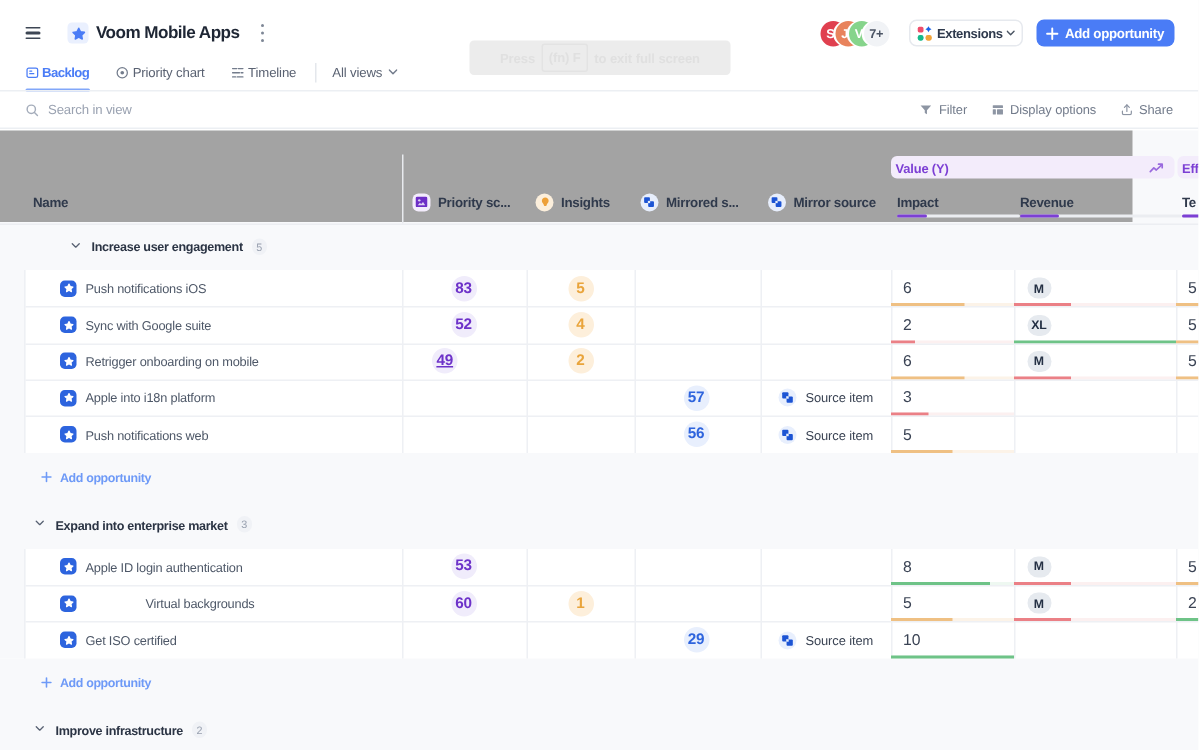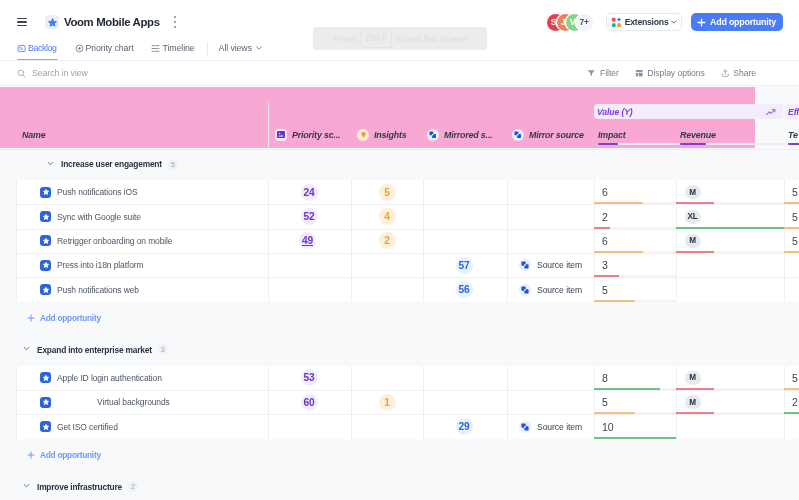--- a/index.html
+++ b/index.html
@@ -32,39 +32,39 @@
   .btn-ext { margin-left:13px; height:18px; border:1px solid #e6e9ee; border-radius:5px; background:#fff;
      display:flex; align-items:center; padding:0 4px 0 4px; gap:3px; font-size:8.7px; font-weight:700; color:#2f3a4d; cursor:pointer;
      letter-spacing:-0.25px;}
   .btn-add { margin-left:9px; height:18px; border-radius:5px; background:#4a7cf6; color:#fff;
      display:flex; align-items:center; padding:0 7px 0 6px; gap:4px; font-size:8.9px; font-weight:700; cursor:pointer;
      letter-spacing:-0.2px;}
 
   
   .tabs { position:absolute; left:0; top:36px; width:799px; height:24px; display:flex; align-items:center; }
   .tab { display:flex; align-items:center; gap:4px; font-size:8.8px; color:#5a6272; height:24px; cursor:pointer; position:relative; letter-spacing:-0.1px;}
-  .tab.active { color:#4a7cf6; font-weight:400; letter-spacing:-0.4px;}
+  .tab.active { color:#4a7cf6; font-weight:700; letter-spacing:-0.4px;}
   .tab.active:after { content:""; position:absolute; left:0px; right:-1px; bottom:-1px; height:2px; background:#82a7f9; border-radius:2px;}
   .tabsep { width:1px; height:13px; background:#e4e7ec; }
 
   .toolbar { position:absolute; left:0; top:60px; width:799px; height:26px; display:flex; align-items:center; border-bottom:1px solid #eceff3; border-top:1px solid #eceff3;}
   .search { display:flex; align-items:center; gap:6px; margin-left:17px; }
   .search-ph { font-size:8.8px; color:#9aa2b1; letter-spacing:-0.1px;}
-  .tools { margin-left:auto; display:flex; align-items:center; gap:16px; padding-right:43px; }
+  .tools { margin-left:auto; display:flex; align-items:center; gap:16px; padding-right:17px; }
   .tool { display:flex; align-items:center; gap:4px; font-size:8.6px; color:#727b8b; cursor:pointer; letter-spacing:-0.05px;}
 
   
   .fsbanner { position:absolute; left:313px; top:27px; width:174px; height:23px; background:#ececec; border-radius:3px;
      display:flex; align-items:center; justify-content:center; gap:4px; font-size:8.7px; color:#e0e0e0; font-weight:700; z-index:40;
      letter-spacing:-0.05px;}
   .fskey { border:1px solid #e3e3e3; border-radius:2px; padding:4.5px 4px; font-size:8.7px; color:#e0e0e0; line-height:1;}
 
   
   .grid { position:absolute; left:0; top:87px; width:799px; height:413px; background:#f8f9fb; }
-  .hdrzone { position:absolute; left:0; top:0; width:755px; height:61px; background:#f9a8d4;font-style:italic;}
+  .hdrzone { position:absolute; left:0; top:0; width:755px; height:61px; background:#a3a3a3;}
   .groupbar { position:absolute; top:17px; height:15px; border-radius:4px; display:flex; align-items:center; padding:0 6px 0 3px; }
   .groupbar .gname { font-size:8.6px; font-weight:700; letter-spacing:-0.1px;}
   .groupbar .gicon { margin-left:auto; }
   .colhdr { position:absolute; top:31px; height:33px; display:flex; align-items:center; }
   .colhdr .ic { width:12px; height:12px; border-radius:4px; display:flex; align-items:center; justify-content:center; flex:none; }
   .colhdr .lbl { font-size:8.9px; font-weight:700; color:#303a4c; margin-left:5px; white-space:nowrap; letter-spacing:-0.18px;}
   .colhdr.sub { top:31px; }
   .colhdr.sub .lbl { margin-left:0; }
   .colunder { position:absolute; height:2px; background:#7c3fd4; border-radius:2px; }
   .vdiv { position:absolute; width:1px; background:#e8eaee; }
@@ -336,21 +336,21 @@
         <div class="cellborder" style="left: 784px; top: 93px; height: 121.75px;"></div>
         <div style="position: absolute; left: 0px; top: 93px; width: 17px; height: 121.75px; background: rgb(248, 249, 251); border-right: 1px solid rgb(238, 240, 244);"></div>
         <div class="itemrow" style="left: 36px; top: 93px; height: 24.35px; width: 232px; padding-left: 4px;">
           <span class="staricon">
             <svg width="8" height="8" viewBox="0 0 24 24">
               <path fill="#fff" stroke="#fff" stroke-width="2.4" stroke-linejoin="round" d="M12 4.2l2.45 4.95 5.45.8-3.95 3.85.93 5.45L12 16.67l-4.88 2.58.93-5.45L4.1 9.95l5.45-.8z"></path>
             </svg>
           </span>
           <span class="itemname">Push notifications iOS</span>
         </div>
-        <div class="pill purple" style="left: 300.5px; top: 96.675px;">24</div>
+        <div class="pill purple" style="left: 300.5px; top: 96.675px;">83</div>
         <div class="pill orange" style="left: 378.5px; top: 96.675px;">5</div>
         <div class="cellbar" style="left: 594px; top: 115.35px; width: 82px; background: rgb(252, 243, 232);"></div>
         <div class="cellbar" style="left: 594px; top: 115.35px; width: 49.2px; background: rgb(239, 192, 131);"></div>
         <div class="cellnum" style="left: 602px; top: 99.175px;">6</div>
         <div class="cellbar" style="left: 676px; top: 115.35px; width: 108px; background: rgb(252, 240, 240);"></div>
         <div class="cellbar" style="left: 676px; top: 115.35px; width: 37.8px; background: rgb(235, 128, 134);"></div>
         <div class="pill grey" style="left: 684.5px; top: 98.175px;">M</div>
         <div class="cellbar" style="left: 784px; top: 115.35px; width: 60px; background: rgb(252, 243, 232);"></div>
         <div class="cellbar" style="left: 784px; top: 115.35px; width: 30px; background: rgb(239, 192, 131);"></div>
         <div class="cellnum" style="left: 792px; top: 99.175px;">5</div>
@@ -376,39 +376,39 @@
         <div class="cellnum" style="left: 792px; top: 123.525px;">5</div>
         <div class="rowline" style="top: 142px; left: 17px; width: 782px;"></div>
         <div class="itemrow" style="left: 36px; top: 141.7px; height: 24.35px; width: 232px; padding-left: 4px;">
           <span class="staricon">
             <svg width="8" height="8" viewBox="0 0 24 24">
               <path fill="#fff" stroke="#fff" stroke-width="2.4" stroke-linejoin="round" d="M12 4.2l2.45 4.95 5.45.8-3.95 3.85.93 5.45L12 16.67l-4.88 2.58.93-5.45L4.1 9.95l5.45-.8z"></path>
             </svg>
           </span>
           <span class="itemname">Retrigger onboarding on mobile</span>
         </div>
-        <div class="pill purple" style="left: 299px; top: 145.375px; text-decoration: underline;">49</div>
+        <div class="pill purple" style="left: 288px; top: 145.375px; text-decoration: underline;">49</div>
         <div class="pill orange" style="left: 378.5px; top: 145.375px;">2</div>
         <div class="cellbar" style="left: 594px; top: 164.05px; width: 82px; background: rgb(252, 243, 232);"></div>
         <div class="cellbar" style="left: 594px; top: 164.05px; width: 49.2px; background: rgb(239, 192, 131);"></div>
         <div class="cellnum" style="left: 602px; top: 147.875px;">6</div>
         <div class="cellbar" style="left: 676px; top: 164.05px; width: 108px; background: rgb(252, 240, 240);"></div>
         <div class="cellbar" style="left: 676px; top: 164.05px; width: 37.8px; background: rgb(235, 128, 134);"></div>
         <div class="pill grey" style="left: 684.5px; top: 146.875px;">M</div>
         <div class="cellbar" style="left: 784px; top: 164.05px; width: 60px; background: rgb(252, 243, 232);"></div>
         <div class="cellbar" style="left: 784px; top: 164.05px; width: 30px; background: rgb(239, 192, 131);"></div>
         <div class="cellnum" style="left: 792px; top: 147.875px;">5</div>
         <div class="rowline" style="top: 166px; left: 17px; width: 782px;"></div>
         <div class="itemrow" style="left: 36px; top: 166.05px; height: 24.35px; width: 232px; padding-left: 4px;">
           <span class="staricon">
             <svg width="8" height="8" viewBox="0 0 24 24">
               <path fill="#fff" stroke="#fff" stroke-width="2.4" stroke-linejoin="round" d="M12 4.2l2.45 4.95 5.45.8-3.95 3.85.93 5.45L12 16.67l-4.88 2.58.93-5.45L4.1 9.95l5.45-.8z"></path>
             </svg>
           </span>
-          <span class="itemname">Press into i18n platform</span>
+          <span class="itemname">Apple into i18n platform</span>
         </div>
         <div class="pill blue" style="left: 455.5px; top: 169.725px;">57</div>
         <div class="srcitem" style="left: 519px; top: 166.05px; height: 24.35px;">
           <span class="srcico">
             <svg width="8" height="8" viewBox="0 0 14 14">
               <rect x="0.8" y="0.8" width="7.3" height="7.3" rx="1.2" fill="#1c54d4"></rect>
               <rect x="5.9" y="5.9" width="7.3" height="7.3" rx="1.2" fill="#1c54d4"></rect>
               <rect x="5.5" y="5.5" width="2.9" height="2.9" fill="#e7eefc"></rect>
             </svg>
           </span>

